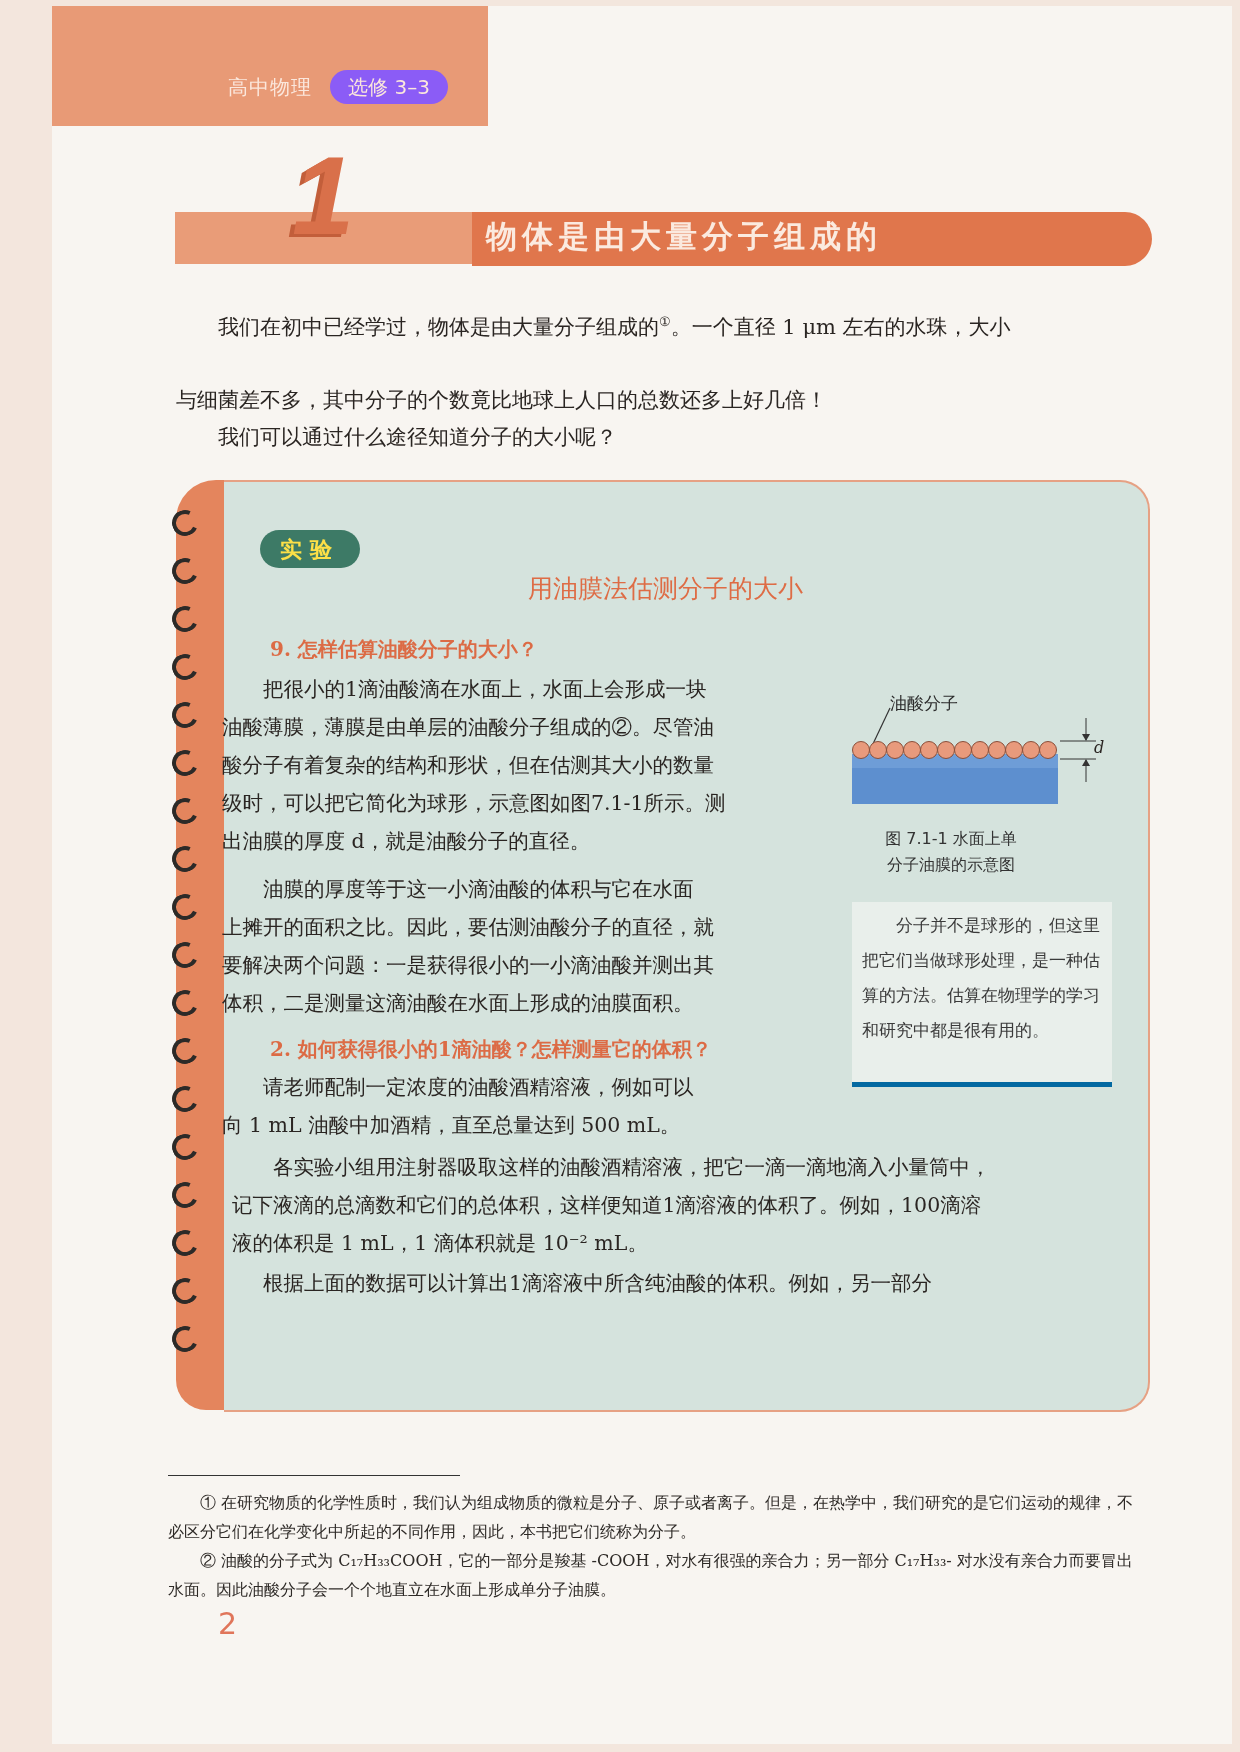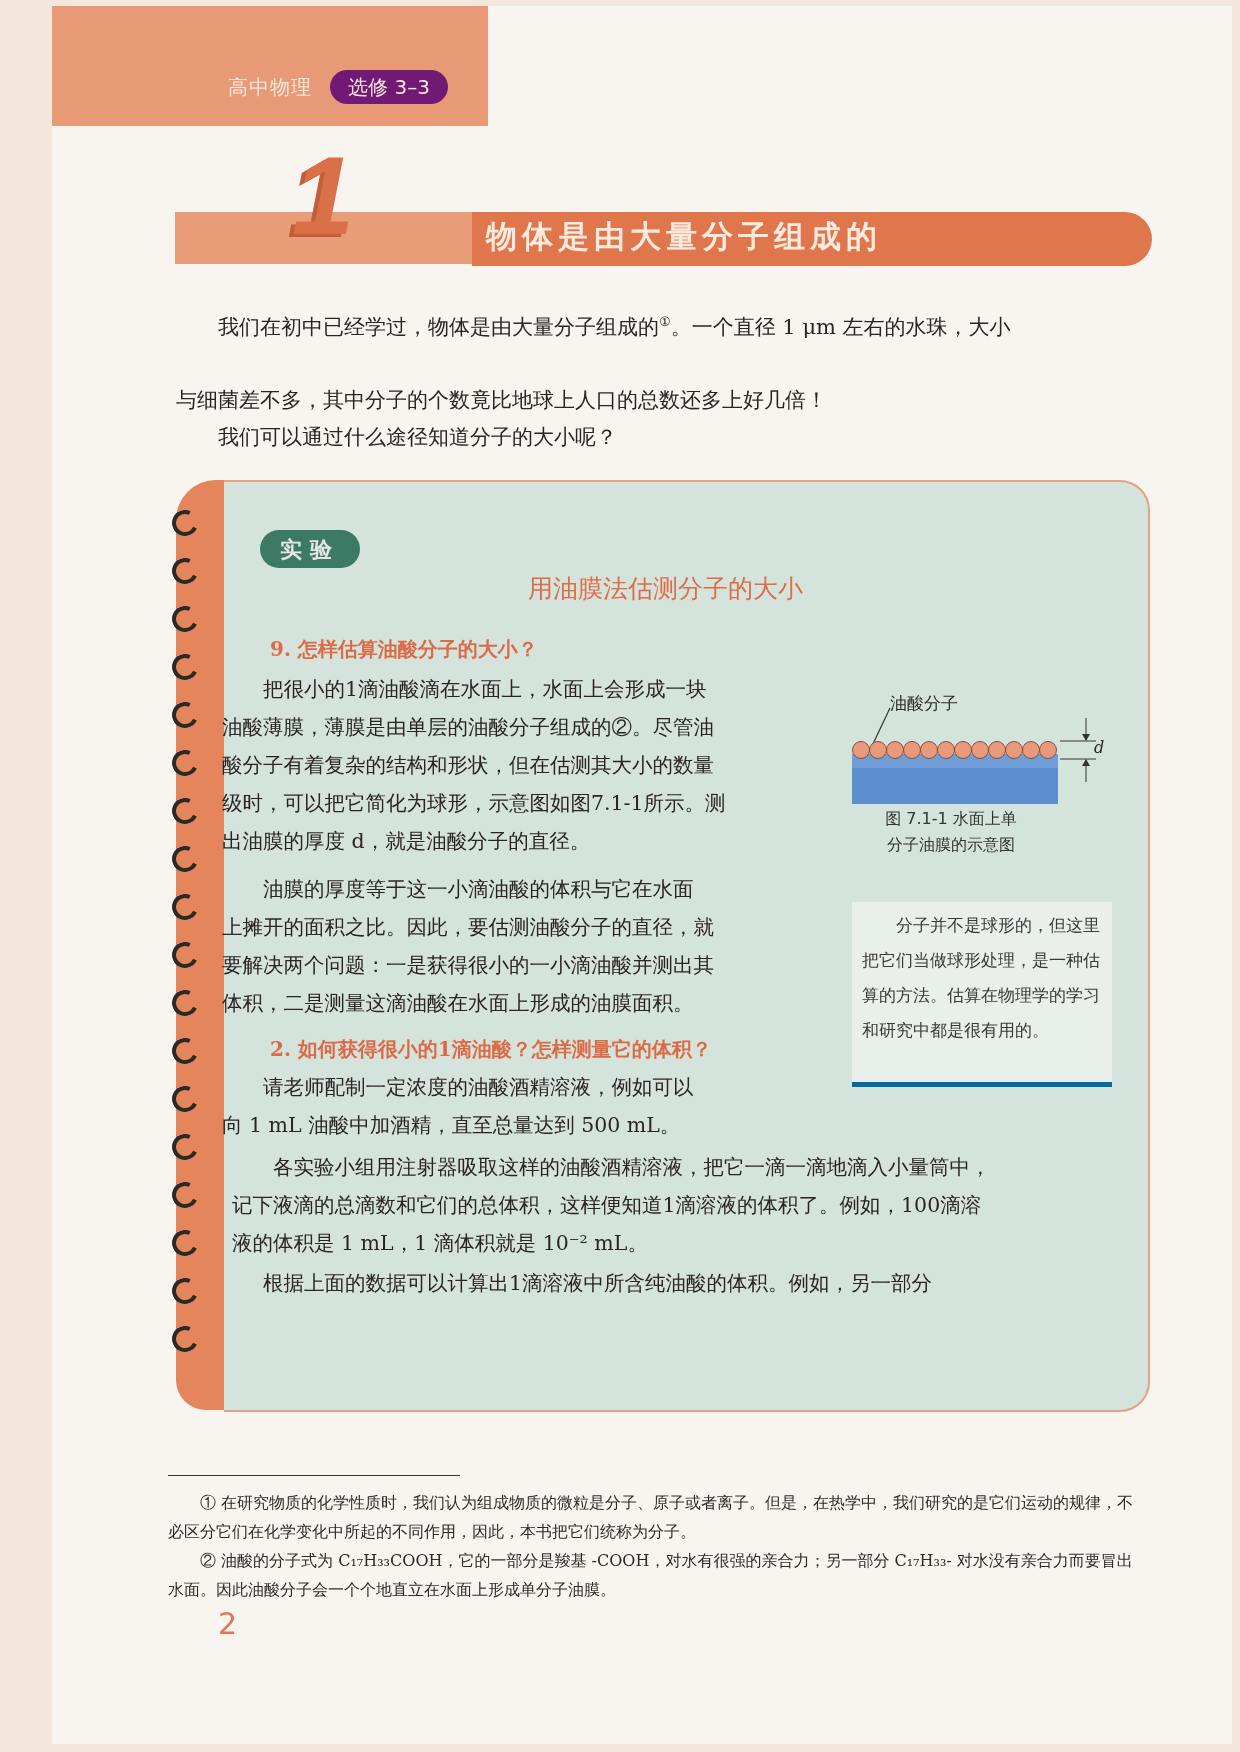--- a/index.html
+++ b/index.html
@@ -1,41 +1,41 @@
 <!DOCTYPE html>
 <html><head>
 <meta charset="utf-8">
 <style>
   html,body{margin:0;padding:0;}
   body{width:1240px;height:1752px;background:#f3e6dd;position:relative;overflow:hidden;font-family:"DejaVu Serif","Liberation Serif",serif;color:#2a2522;}
   .page{position:absolute;left:52px;top:6px;width:1180px;height:1738px;background:#f8f5f1;}
   .header-band{position:absolute;left:52px;top:6px;width:436px;height:120px;background:#e89a76;}
   .header-title{position:absolute;left:228px;top:74px;font-family:"DejaVu Sans","Liberation Sans",sans-serif;font-size:20px;color:#fbe7dc;letter-spacing:1px;}
-  .header-pill{position:absolute;left:330px;top:70px;width:118px;height:34px;background:#701a75;border-radius:17px;color:#fbe7dc;font-family:"DejaVu Sans","Liberation Sans",sans-serif;font-size:20px;line-height:34px;text-align:center;}
+  .header-pill{position:absolute;left:330px;top:70px;width:118px;height:34px;background:#8b5cf6;border-radius:17px;color:#fbe7dc;font-family:"DejaVu Sans","Liberation Sans",sans-serif;font-size:20px;line-height:34px;text-align:center;}
   .chapter-num{position:absolute;left:292px;top:140px;font-family:"Liberation Sans","DejaVu Sans",sans-serif;font-weight:bold;font-style:italic;font-size:112px;color:#d9704a;line-height:1;text-shadow:-5px 3px 0 #c25e3a;}
   .title-bar-light{position:absolute;left:175px;top:212px;width:300px;height:52px;background:#e99c78;}
   .title-bar{position:absolute;left:472px;top:212px;width:680px;height:54px;background:#e0764c;border-radius:0 27px 27px 0;}
   .title-text{position:absolute;left:486px;top:216px;font-family:"DejaVu Serif","Liberation Serif",serif;font-weight:bold;font-size:31px;color:#fbeadf;letter-spacing:5px;}
   .intro{position:absolute;left:176px;top:303px;width:980px;font-size:21px;line-height:37px;}
   .intro p{margin:0;text-indent:2em;}
   .intro p.cont{text-indent:0;margin-top:36px;}
 
   .exp-box{position:absolute;left:176px;top:480px;width:974px;height:930px;}
   .exp-spine{position:absolute;left:0;top:0;width:60px;height:930px;background:#e4855d;border-radius:40px 0 0 30px;}
   .exp-panel{position:absolute;left:48px;top:0;width:924px;height:928px;background:#d5e3dd;border:2px solid #e6a184;border-left:none;border-radius:0 30px 30px 0;}
   .ring{position:absolute;left:-4px;width:26px;height:26px;border:4px solid #2c2a28;border-right-color:transparent;border-radius:50%;box-sizing:border-box;transform:rotate(-20deg);}
-  .exp-tag{position:absolute;left:260px;top:530px;width:100px;height:38px;background:#3d7a66;border-radius:19px;color:#e5e5e5;font-weight:bold;font-size:22px;line-height:38px;text-align:center;letter-spacing:8px;}
+  .exp-tag{position:absolute;left:260px;top:530px;width:100px;height:38px;background:#3d7a66;border-radius:19px;color:#fde047;font-weight:bold;font-size:22px;line-height:38px;text-align:center;letter-spacing:8px;}
   .exp-title{position:absolute;left:528px;top:572px;font-family:"DejaVu Sans","Liberation Sans",sans-serif;font-size:25px;color:#de6c45;}
   .sec-head{position:absolute;font-size:20px;color:#dc6b45;font-weight:bold;}
   .body-text{position:absolute;font-size:20.5px;line-height:38px;color:#2a2522;}
   .body-text p{margin:0;text-indent:2em;}
   .body-text p.cont{text-indent:0;}
   .fig{position:absolute;left:846px;top:682px;width:260px;height:200px;}
   .fig-label{position:absolute;left:44px;top:10px;font-family:"DejaVu Sans","Liberation Sans",sans-serif;font-size:17px;color:#2b2b2b;text-align:center;}
-  .fig-caption{position:absolute;left:0;top:124px;width:210px;text-align:center;font-family:"DejaVu Sans","Liberation Sans",sans-serif;font-size:16px;line-height:26px;color:#333;}
+  .fig-caption{position:absolute;left:0;top:144px;width:210px;text-align:center;font-family:"DejaVu Sans","Liberation Sans",sans-serif;font-size:16px;line-height:26px;color:#333;}
   .note{position:absolute;left:852px;top:902px;width:260px;height:180px;background:#e9efeb;border-bottom:5px solid #0369a1;}
   .note-text{position:absolute;left:10px;top:6px;width:244px;font-family:"DejaVu Sans","Liberation Sans",sans-serif;font-size:17px;line-height:35px;color:#3a3a3a;text-indent:2em;}
   .footnote-rule{position:absolute;left:168px;top:1475px;width:292px;height:1px;background:#333;}
   .footnotes{position:absolute;left:168px;top:1488px;width:980px;font-size:16px;line-height:29px;color:#2e2a27;}
   .footnotes p{margin:0;text-indent:2em;}
   .page-num{position:absolute;left:218px;top:1606px;font-family:"DejaVu Sans","Liberation Sans",sans-serif;font-size:30px;color:#e0755a;}
   sub,sup{font-size:0.62em;}
 </style>
 </head>
 <body>

